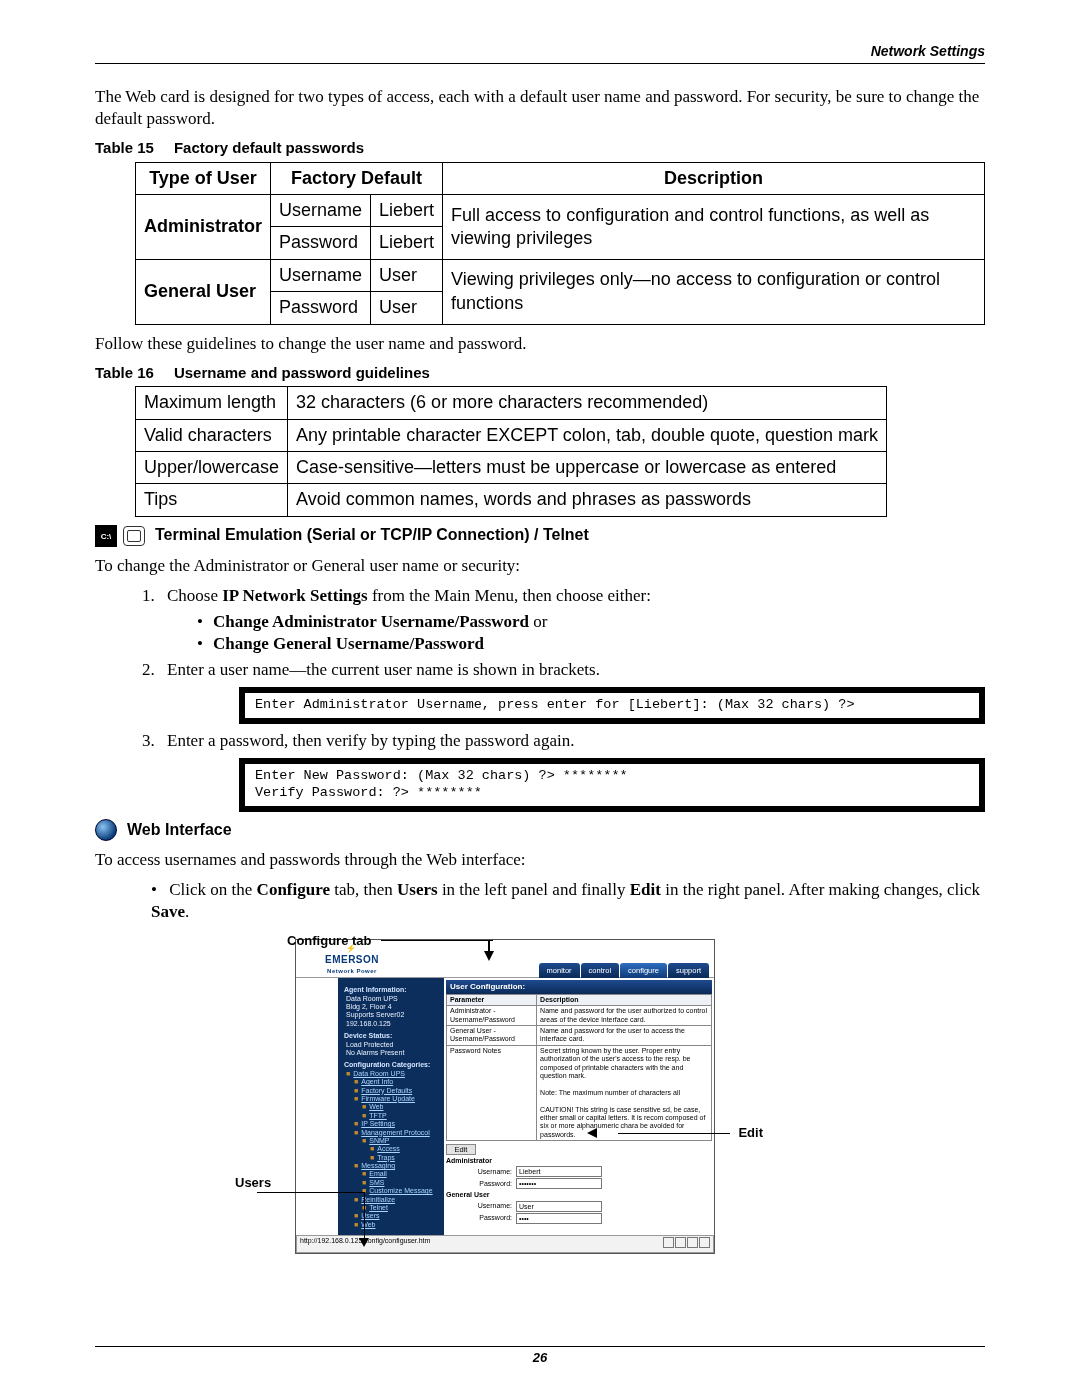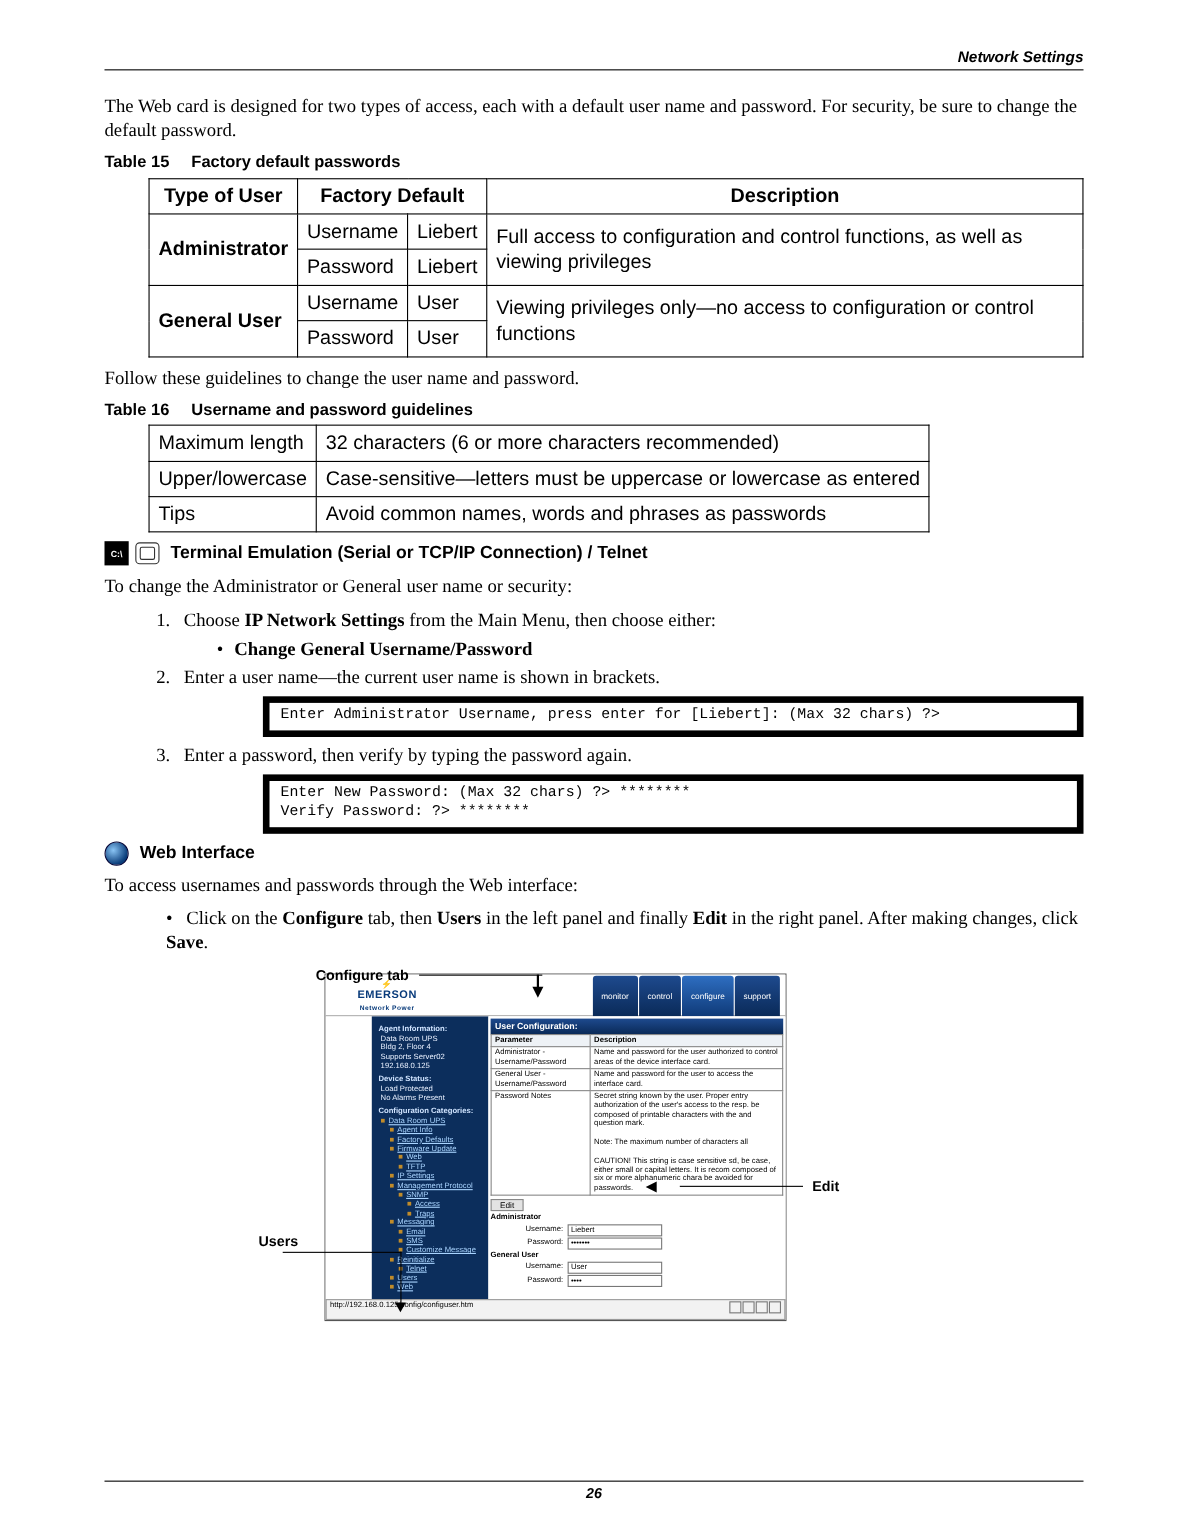--- a/index.html
+++ b/index.html
@@ -286,21 +286,21 @@
   .tabs {
     display: flex;
     margin-left: auto;
     margin-right: 4px;
     margin-bottom: -1px;
   }
   .tab {
     background: linear-gradient(#1e4a8e, #0a2a58);
     color: #fff;
     font-size: 7.5px;
-    padding: 14px 8px;
+    padding: 3px 8px;
     border-top-left-radius: 3px;
     border-top-right-radius: 3px;
     margin-right: 1px;
   }
   .tab.active {
     background: linear-gradient(#2e6ec1, #0f3a78);
   }
   .shot-body {
     display: flex;
     background: #fff;
@@ -430,20 +430,24 @@
       <span class="tnum">Table 16</span><span>Username and password guidelines</span>
     </div>
 
     <table class="tbl">
       <tbody>
           <tr>
         <td>Maximum length</td>
         <td>32 characters (6 or more characters recommended)</td>
       </tr>
       <tr>
+        <td>Valid characters</td>
+        <td>Any printable character EXCEPT colon, tab, double quote, question mark</td>
+      </tr>
+      <tr>
         <td>Upper/lowercase</td>
         <td>Case-sensitive—letters must be uppercase or lowercase as entered</td>
       </tr>
       <tr>
         <td>Tips</td>
         <td>Avoid common names, words and phrases as passwords</td>
       </tr>
     </tbody>
       </table>
 
@@ -454,20 +458,21 @@
         </span>
       <span class="title-text">Terminal Emulation (Serial or TCP/IP Connection) / Telnet</span>
     </div>
 
     <div class="indent para serif">To change the Administrator or General user name or security:</div>
 
     <ol class="steps serif">
       <li>
         <span>Choose </span><span class="bold">IP Network Settings</span><span> from the Main Menu, then choose either:</span>
         <ul class="sub serif">
+          <li><span class="bold">Change Administrator Username/Password</span><span> or</span></li>
           <li><span class="bold">Change General Username/Password</span></li>
         </ul>
       </li>
       <li>
         <span>Enter a user name—the current user name is shown in brackets.</span>
         <div class="codebox">Enter Administrator Username, press enter for [Liebert]: (Max 32 chars) ?&gt;</div>
       </li>
       <li>
         <span>Enter a password, then verify by typing the password again.</span>
         <div class="codebox">Enter New Password: (Max 32 chars) ?&gt; ********

